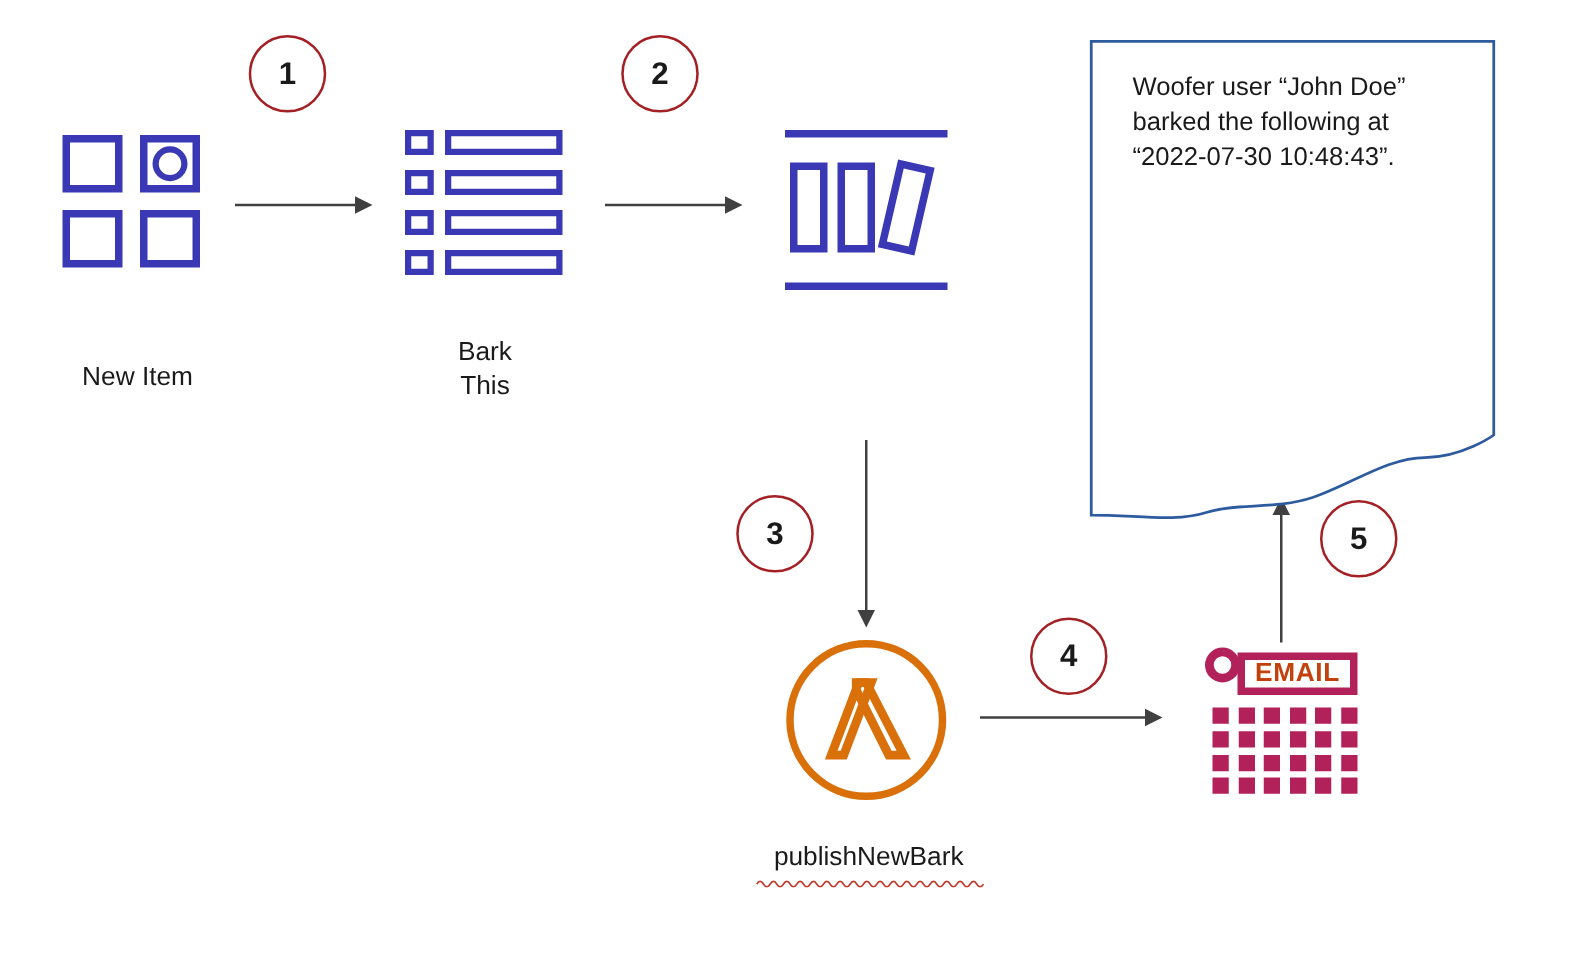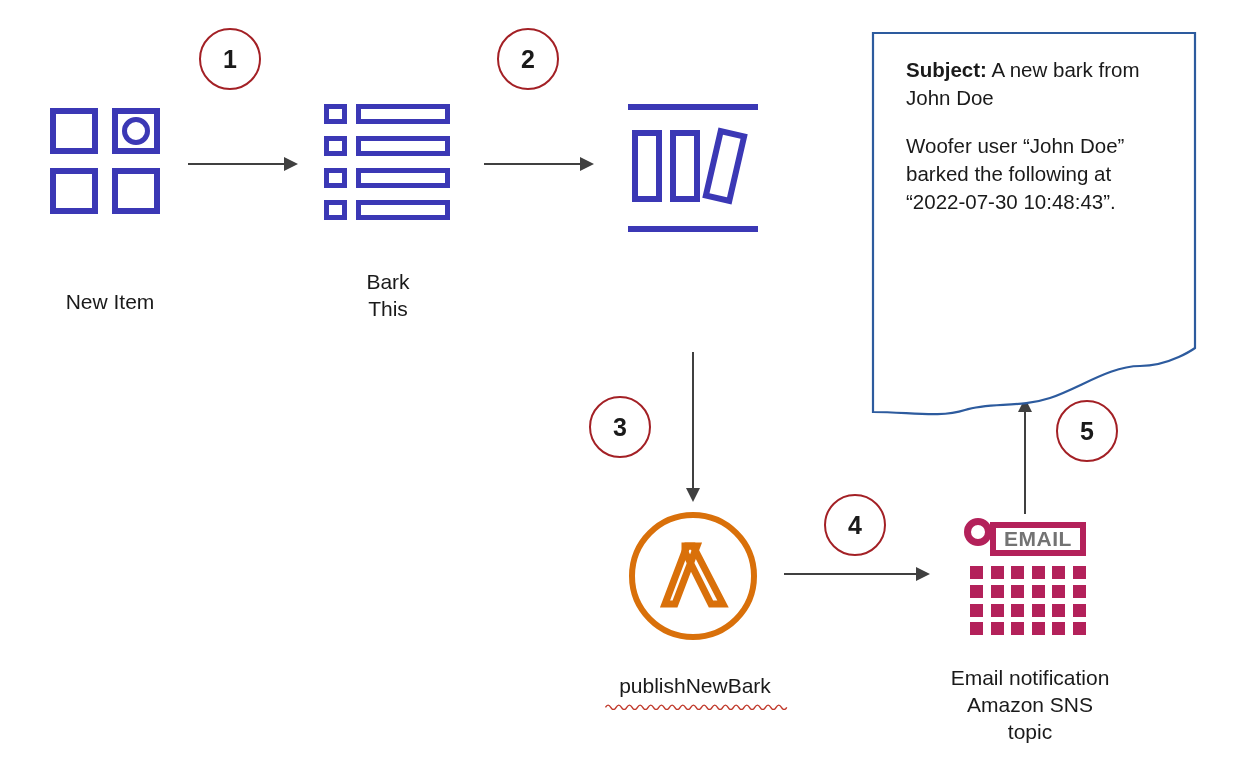--- a/index.html
+++ b/index.html
@@ -146,21 +146,21 @@
   }
   .snsicon .emailbox {
     position: absolute;
     left: 26px; top: 6px;
     width: 96px; height: 34px;
     border: 6px solid #B3215A;
     box-sizing: border-box;
     display: flex;
     align-items: center;
     justify-content: center;
-    color: #737373;
+    color: #c2410c;
     font-size: 21px;
     font-weight: bold;
     letter-spacing: 0.5px;
   }
   .snsicon .dots {
     position: absolute;
     left: 6px; top: 50px;
     width: 118px; height: 70px;
     display: grid;
     grid-template-columns: repeat(6, 1fr);
@@ -291,34 +291,30 @@
         <i></i>
         <i></i>
       <i></i>
         <i></i>
         <i></i>
         <i></i>
         <i></i>
         <i></i>
     </div>
   </div>
-  <div class="label" style="left:930px; top:664px; width:200px;">Email notification
-Amazon SNS
-topic</div>
 
   <svg class="arrow" style="left:1012px; top:398px;" width="26" height="116" viewBox="0 0 26 116">
     <line x1="13" y1="116" x2="13" y2="14" stroke="#404040" stroke-width="2"></line>
     <polygon points="6,14 20,14 13,0" fill="#404040"></polygon>
   </svg>
   <div class="step-badge" style="left:1056px; top:400px;">5</div>
 
   <div class="note">
     <svg width="328" height="390" viewBox="0 0 328 390">
       <path d="M3 3 L325 3 L325 318 C325 318 300 336 270 336 C240 336 210 358 180 368
                C150 378 120 372 95 380 C70 388 40 382 3 382 Z" fill="#ffffff" stroke="#2D5B9E" stroke-width="2.2"></path>
     </svg>
     <div class="note-text">
-      <p><b>Subject:</b> <span>A new bark from John Doe</span></p>
       <p>Woofer user “John Doe” barked the following at “2022-07-30 10:48:43”.</p>
     </div>
   </div>
 
 </div>
 
 </body></html>

